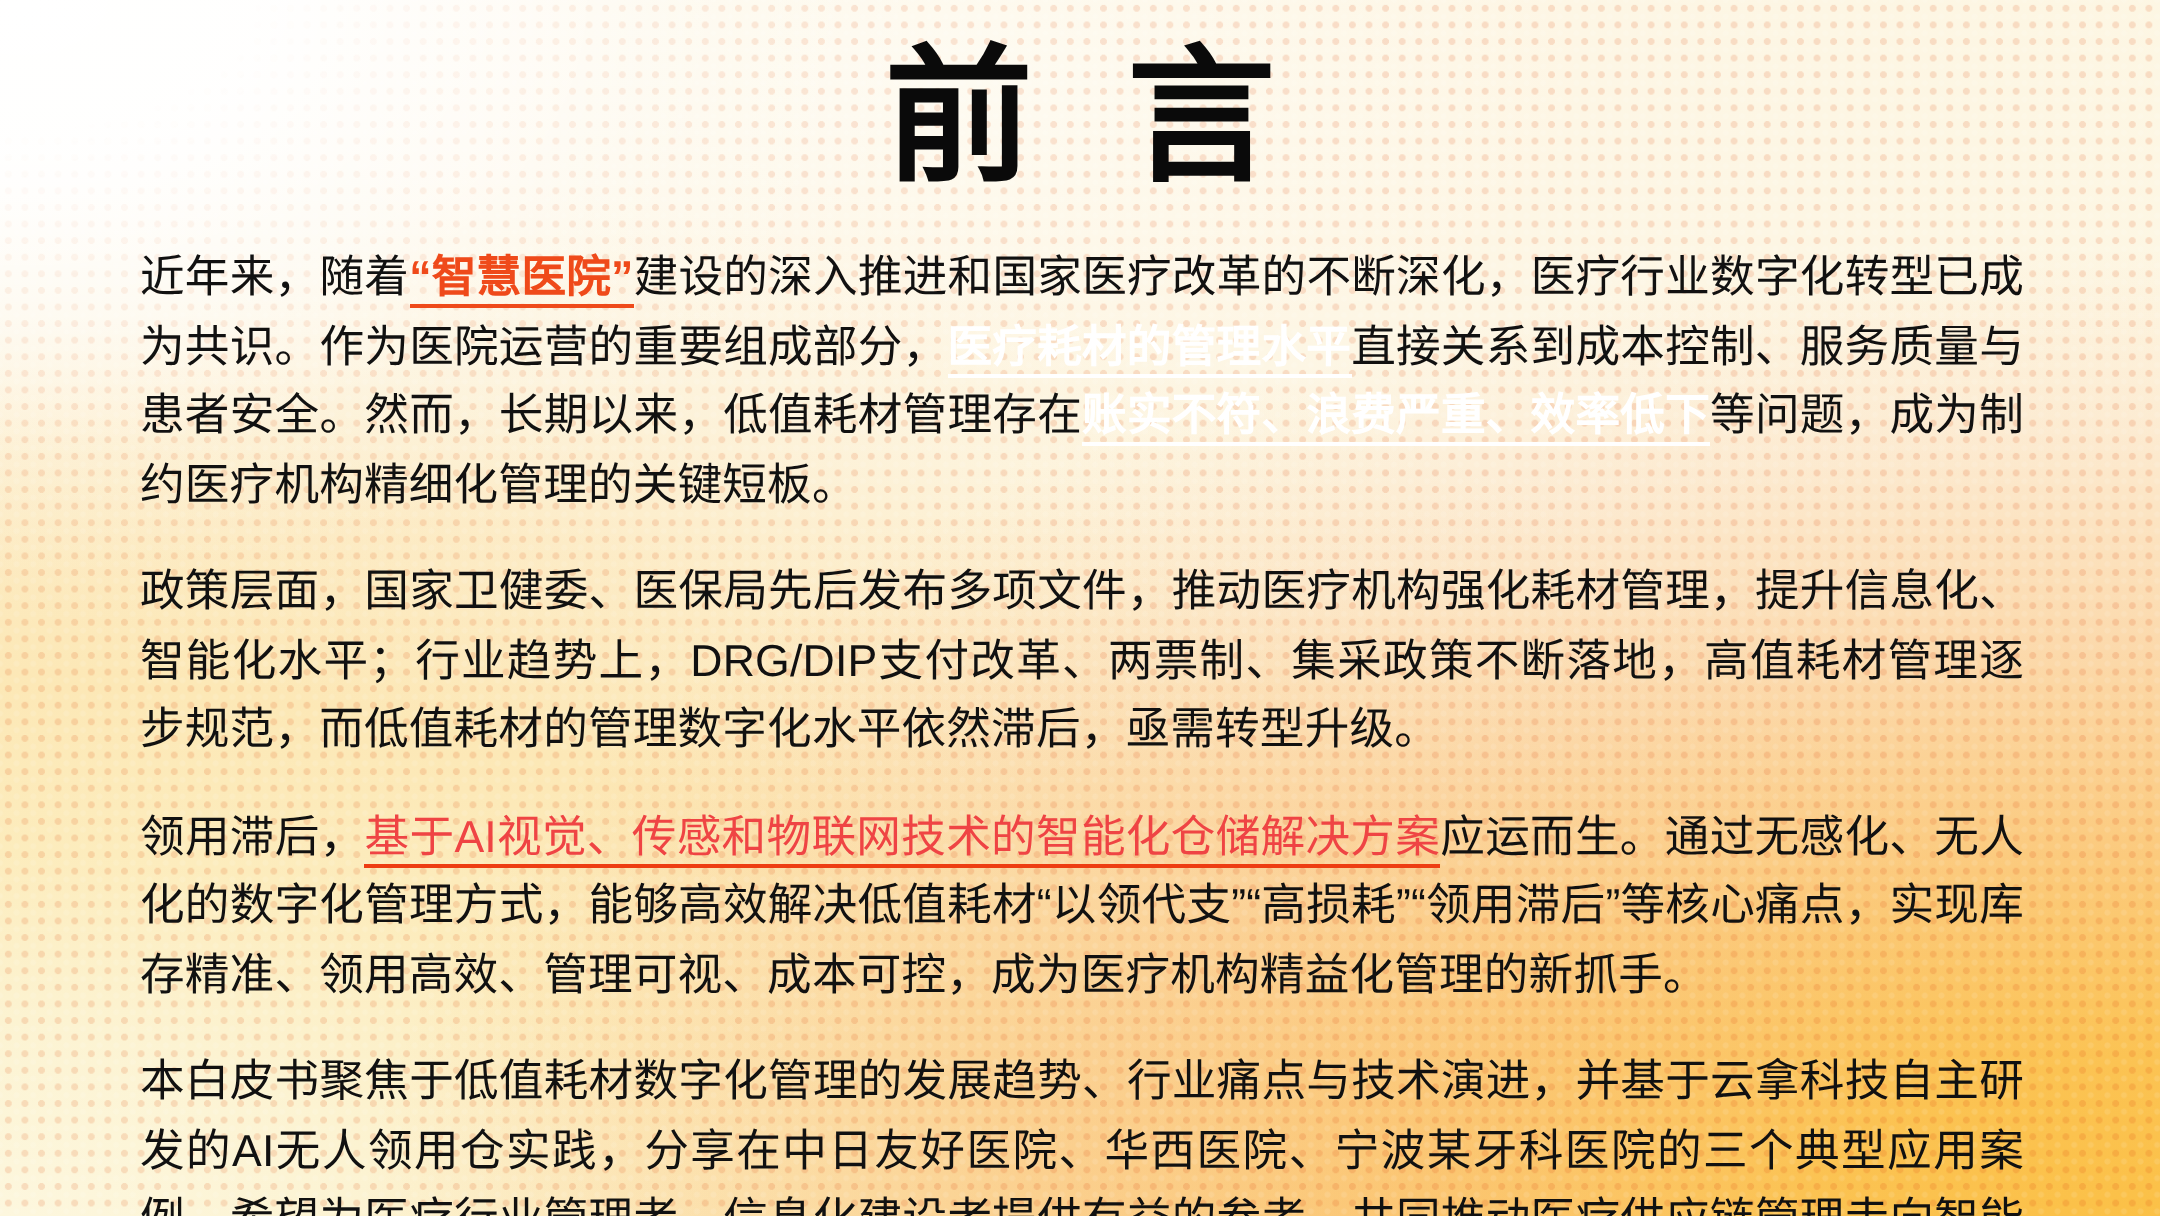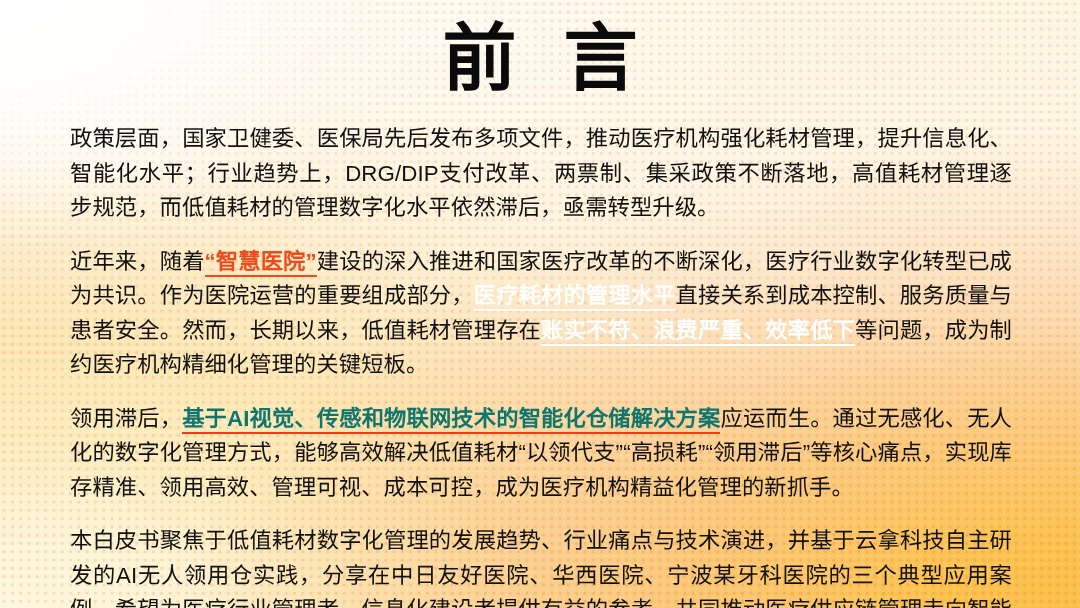--- a/index.html
+++ b/index.html
@@ -142,22 +142,22 @@
     border-bottom:2.4px solid #ef4a1a;
     padding-bottom:1px;
   }
   .hl-white {
     color:#ffffff;
     font-weight:bold;
     border-bottom:2.4px solid #ffffff;
     padding-bottom:1px;
   }
   .hl-red {
-    color:#0f766e;
-    font-weight:bold;
+    color:#ef4444;
+    font-weight:normal;
     border-bottom:2.4px solid #ee3d12;
     padding-bottom:1px;
   }
 </style>
 </head>
 <body>
 
 <div id="slide">
 
   <div class="bg-base"></div>
@@ -166,20 +166,20 @@
   <div class="bg-pink"></div>
   <div class="bg-white-tl"></div>
   <div class="bg-dots"></div>
   <div class="bg-dots-2"></div>
 
   <div class="content">
 
     <h1 class="title">前 言</h1>
 
     <div class="body-copy">
+      <p class="para"><span>近年来，随着</span><span class="hl-orange">“智慧医院”</span><span>建设的深入推进和国家医疗改革的不断深化，医疗行业数字化转型已成为共识。作为医院运营的重要组成部分，</span><span class="hl-white">医疗耗材的管理水平</span><span>直接关系到成本控制、服务质量与患者安全。然而，长期以来，低值耗材管理存在</span><span class="hl-white">账实不符、浪费严重、效率低下</span><span>等问题，成为制约医疗机构精细化管理的关键短板。</span></p>
       <p class="para"><span>政策层面，国家卫健委、医保局先后发布多项文件，推动医疗机构强化耗材管理，提升信息化、智能化水平；行业趋势上，DRG/DIP支付改革、两票制、集采政策不断落地，高值耗材管理逐步规范，而低值耗材的管理数字化水平依然滞后，亟需转型升级。</span></p>
-      <p class="para"><span>近年来，随着</span><span class="hl-orange">“智慧医院”</span><span>建设的深入推进和国家医疗改革的不断深化，医疗行业数字化转型已成为共识。作为医院运营的重要组成部分，</span><span class="hl-white">医疗耗材的管理水平</span><span>直接关系到成本控制、服务质量与患者安全。然而，长期以来，低值耗材管理存在</span><span class="hl-white">账实不符、浪费严重、效率低下</span><span>等问题，成为制约医疗机构精细化管理的关键短板。</span></p>
       <p class="para"><span>领用滞后，</span><span class="hl-red">基于AI视觉、传感和物联网技术的智能化仓储解决方案</span><span>应运而生。通过无感化、无人化的数字化管理方式，能够高效解决低值耗材“以领代支”“高损耗”“领用滞后”等核心痛点，实现库存精准、领用高效、管理可视、成本可控，成为医疗机构精益化管理的新抓手。</span></p>
       <p class="para"><span>本白皮书聚焦于低值耗材数字化管理的发展趋势、行业痛点与技术演进，并基于云拿科技自主研发的AI无人领用仓实践，分享在中日友好医院、华西医院、宁波某牙科医院的三个典型应用案例。希望为医疗行业管理者、信息化建设者提供有益的参考，共同推动医疗供应链管理走向智能化、精细化的新阶段。</span></p>
     </div>
 
   </div>
 </div>
 
 </body></html>

